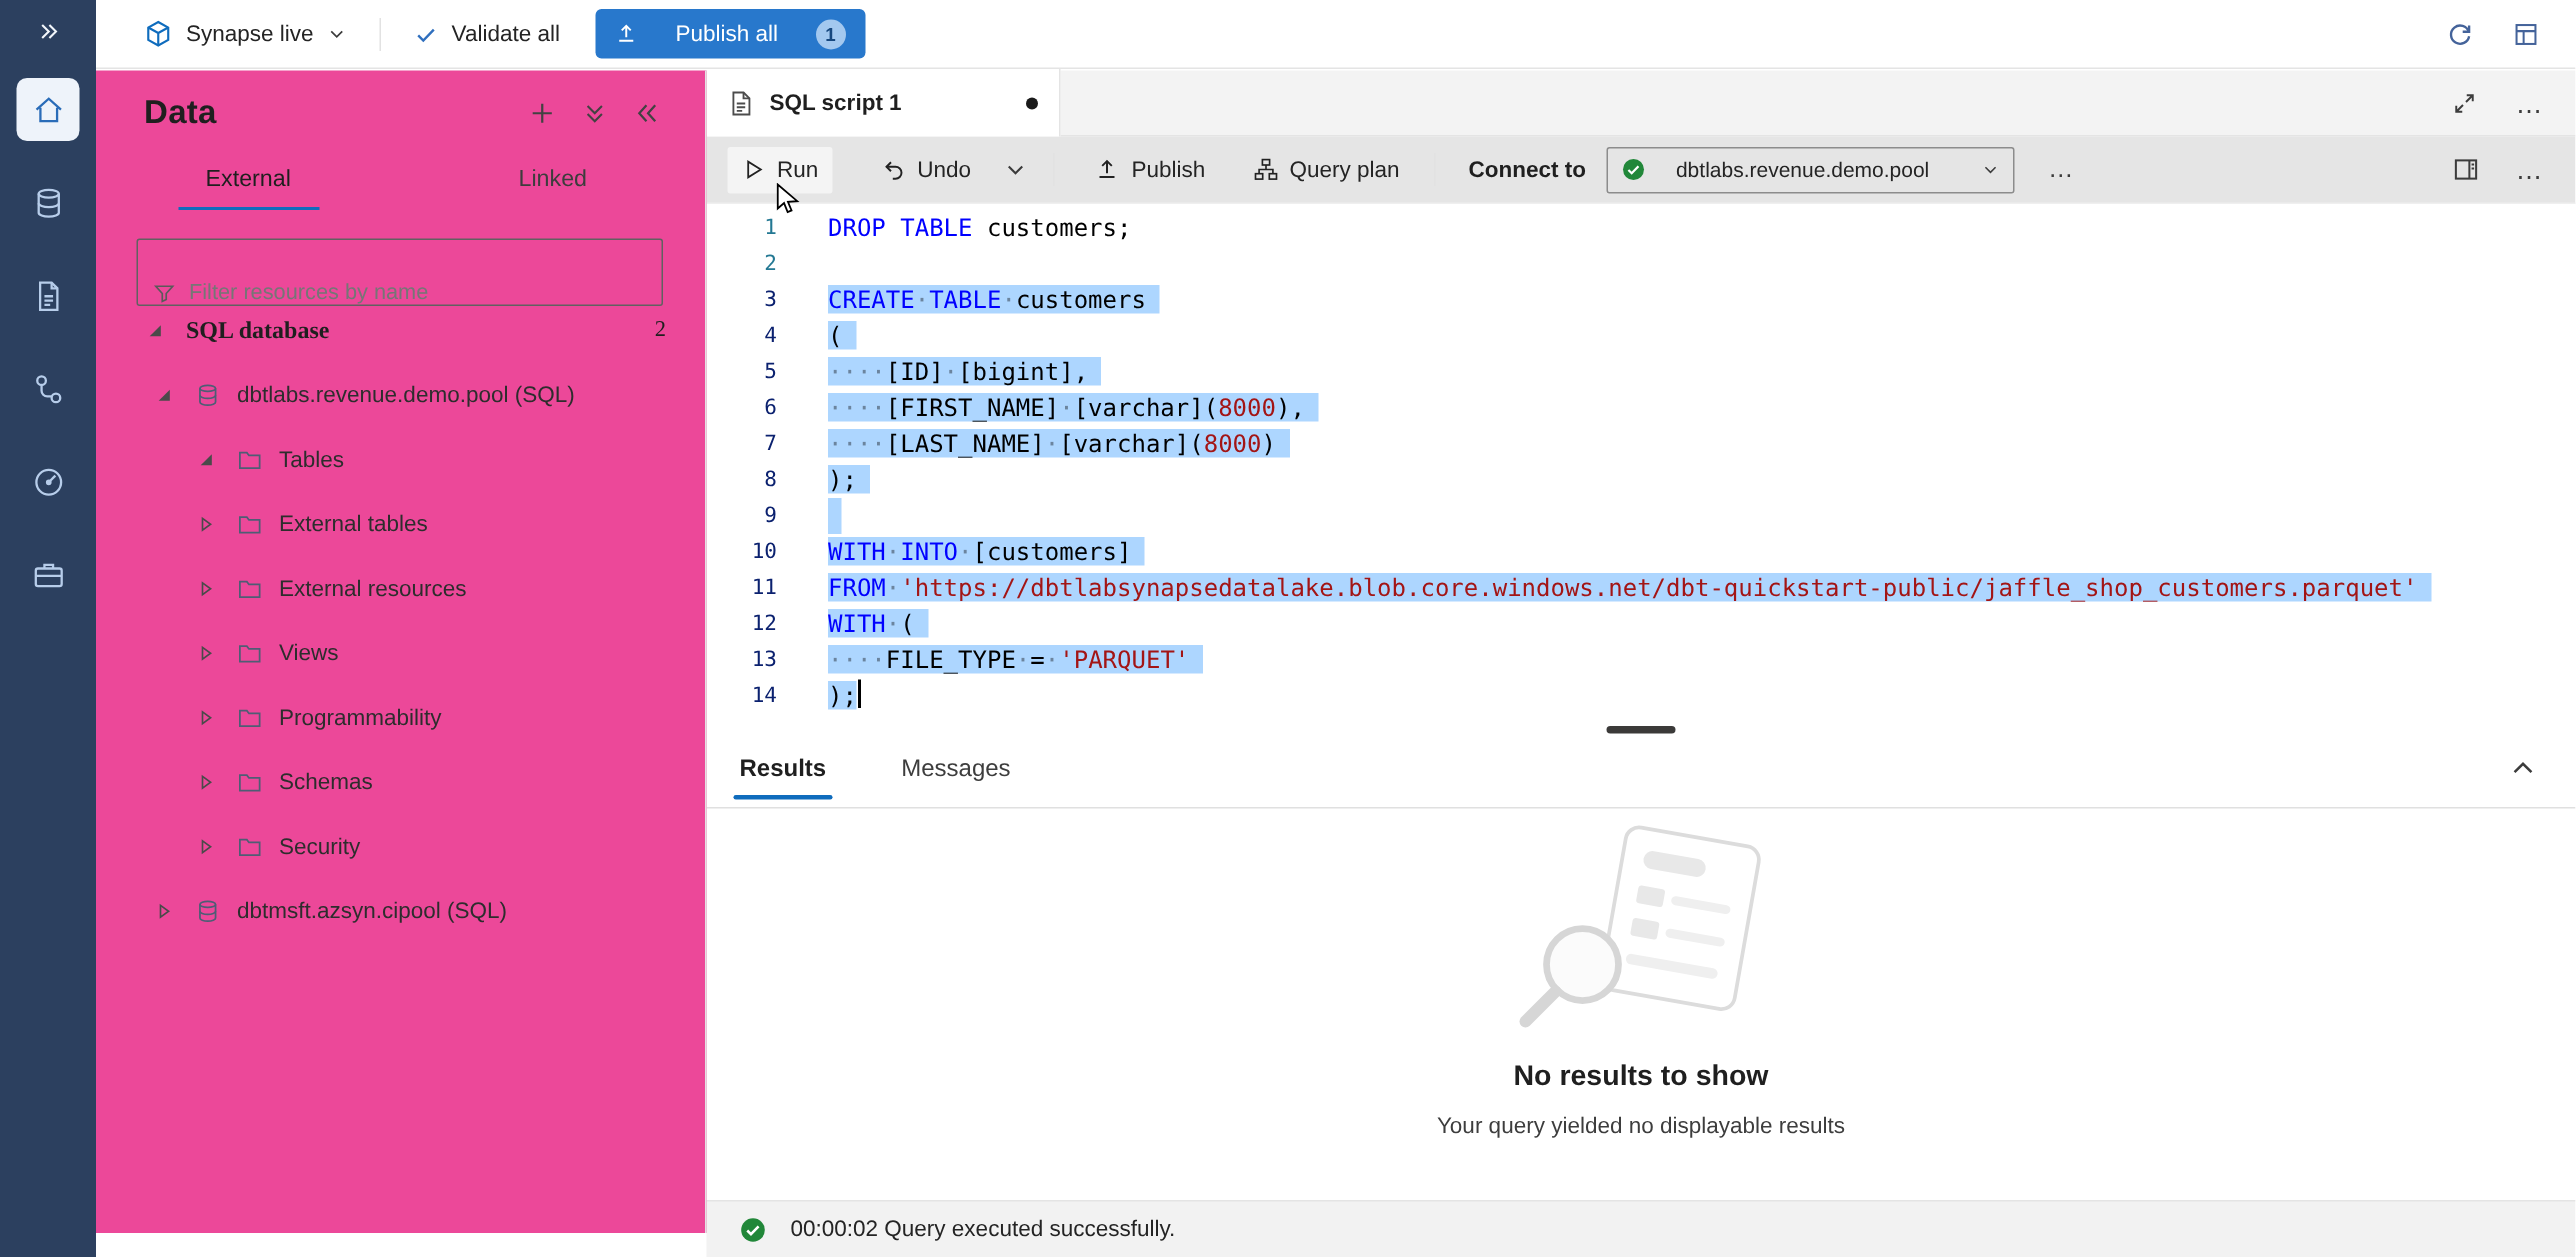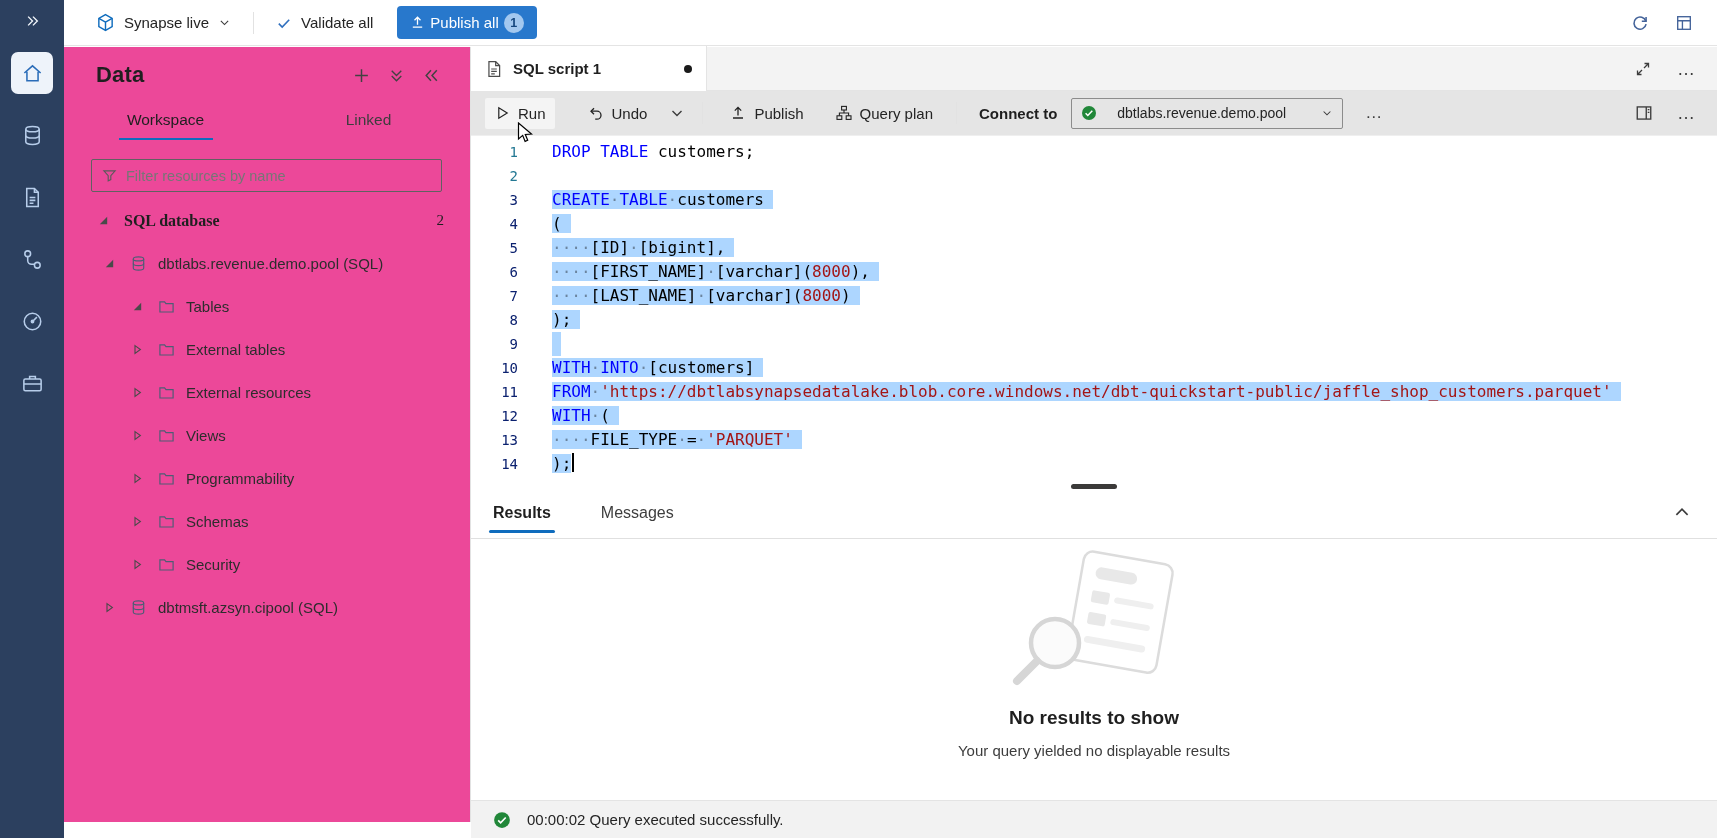--- a/index.html
+++ b/index.html
@@ -14,36 +14,36 @@
   .rail-item { height:62px; display:flex; align-items:center; justify-content:center; cursor:pointer; }
   .rail-ic { width:42px; height:42px; display:flex; align-items:center; justify-content:center; border-radius:7px; color:#b7cdea; }
   .rail-ic svg { width:23px; height:23px; }
   .rail-item.active .rail-ic { background:#eef3fa; color:#2a6cb8; }
 
   
   .topbar { position:absolute; left:64px; top:0; right:0; height:46px; background:#fff; border-bottom:1px solid #e4e4e4; display:flex; align-items:center; z-index:5; }
   .tb-item { display:flex; align-items:center; gap:9px; cursor:pointer; font-size:15px; color:#242424; }
   .synapse-live { margin-left:32px; }
   .tb-sep { width:1px; height:22px; background:#e2e2e2; margin:0 22px; }
-  .publish-btn { margin-left:24px; height:33px; background:#2878cc; color:#fff; border:none; border-radius:4px; display:flex; align-items:center; gap:5px; padding:0 13px; font-size:15px; cursor:pointer; font-family:inherit; }
+  .publish-btn { margin-left:24px; height:33px; background:#2878cc; color:#fff; border:none; border-radius:4px; display:flex; align-items:center; gap:25px; padding:0 13px; font-size:15px; cursor:pointer; font-family:inherit; }
   .publish-badge { width:20px; height:20px; border-radius:50%; background:#a3c8ef; color:#16477e; font-size:12.5px; font-weight:bold; display:flex; align-items:center; justify-content:center; }
   .tb-right { margin-left:auto; display:flex; align-items:center; gap:26px; padding-right:24px; color:#44639a; }
   .tb-icon-btn { cursor:pointer; display:flex; }
 
   
   .explorer { position:absolute; left:64px; top:47px; width:407px; bottom:16px; background:#ec4899; border-right:1px solid #e2e2e2; z-index:4; }
   .exp-header { position:absolute; top:12px; left:32px; right:30px; height:32px; display:flex; align-items:center; }
   .exp-title { font-size:22px; font-weight:bold; color:#1f1f1f; letter-spacing:.2px; }
   .exp-actions { margin-left:auto; display:flex; gap:18px; color:#424242; }
   .exp-actions .tb-icon-btn svg { width:17px; height:17px; }
   .exp-tabs { position:absolute; top:58px; left:0; right:0; display:flex; }
   .exp-tab { flex:1; text-align:center; font-size:15.5px; color:#3d3d3d; padding:6px 0 11px; position:relative; cursor:pointer; }
   .exp-tab.active { color:#1f1f1f; }
   .exp-tab.active::after { content:""; position:absolute; left:50%; transform:translateX(-50%); bottom:0; width:94px; height:2.5px; background:#0f6cbd; }
-  .exp-filter { position:absolute; top:112px; left:27px; right:28px; height:33px; border:1px solid #616161; border-radius:2px; display:flex; align-items:center; gap:9px; padding:0 10px; color:#5a5a5a; }
+  .exp-filter { position:absolute; top:112px; left:27px; right:28px; height:45px; border:1px solid #616161; border-radius:2px; display:flex; align-items:flex-end; gap:9px; padding:0 10px; color:#5a5a5a; }
   .exp-filter input { border:none; outline:none; flex:1; font-size:14.5px; color:#242424; font-family:inherit; background:transparent; }
   .exp-filter input::placeholder { color:#767676; }
   .tree { position:absolute; top:152px; left:0; right:0; }
   .tree-row { height:43px; display:flex; align-items:center; cursor:pointer; }
   .tree-row.lvl0 { padding-left:34px;font-family:Liberation Serif, serif; }
   .tree-row.lvl1 { padding-left:40px; }
   .tree-row.lvl2 { padding-left:68px; }
   .caret { width:26px; display:flex; align-items:center; flex:none; }
   .caret svg { width:11px; height:11px; }
   .tree-ic { width:19px; margin-right:9px; display:flex; color:#4e5d75; flex:none; }
@@ -238,21 +238,21 @@
           </svg>
       </span>
       <span class="tb-icon-btn">
         <svg viewBox="0 0 16 16" fill="none" stroke="#424242" stroke-width="1.4">
             <path d="M7.5 3L3 8l4.5 5M13 3L8.5 8l4.5 5"></path>
           </svg>
       </span>
     </span>
   </div>
   <div class="exp-tabs">
-    <div class="exp-tab active"><span>Workspace</span></div>
+    <div class="exp-tab active"><span>External</span></div>
     <div class="exp-tab"><span>Linked</span></div>
   </div>
   <div class="exp-filter">
     <span>
       <svg width="15" height="15" viewBox="0 0 16 16" fill="none" stroke="#5a5a5a" stroke-width="1.2">
           <path d="M2 3h12l-4.6 5.2v4.2l-2.8 1.4V8.2z"></path>
         </svg>
     </span>
     <input type="text" placeholder="Filter resources by name" style="">
   </div>

